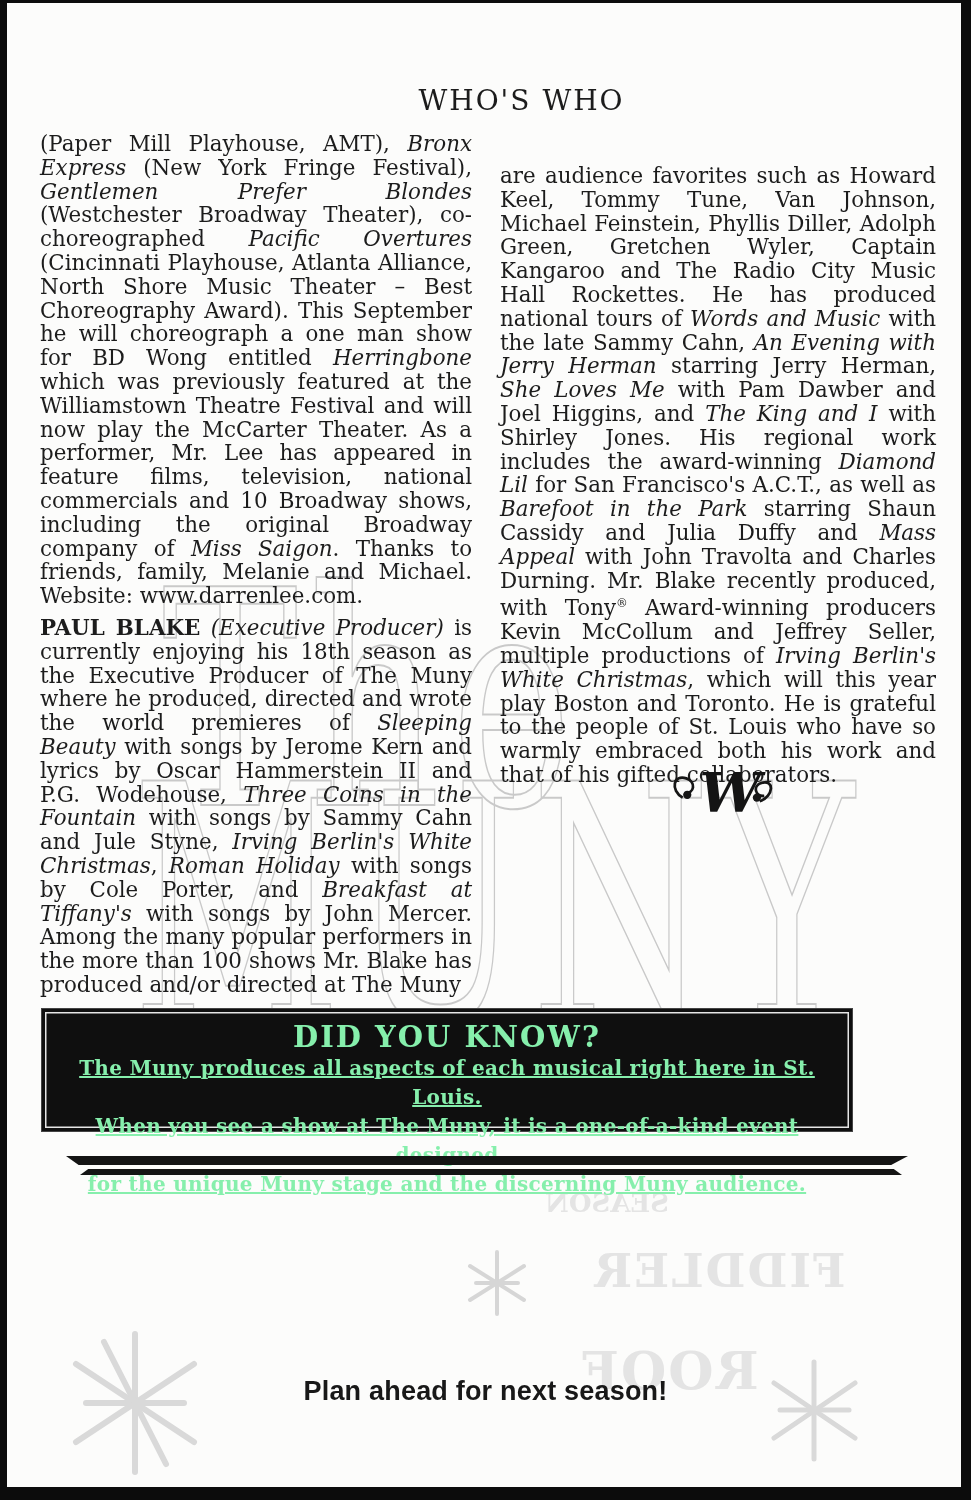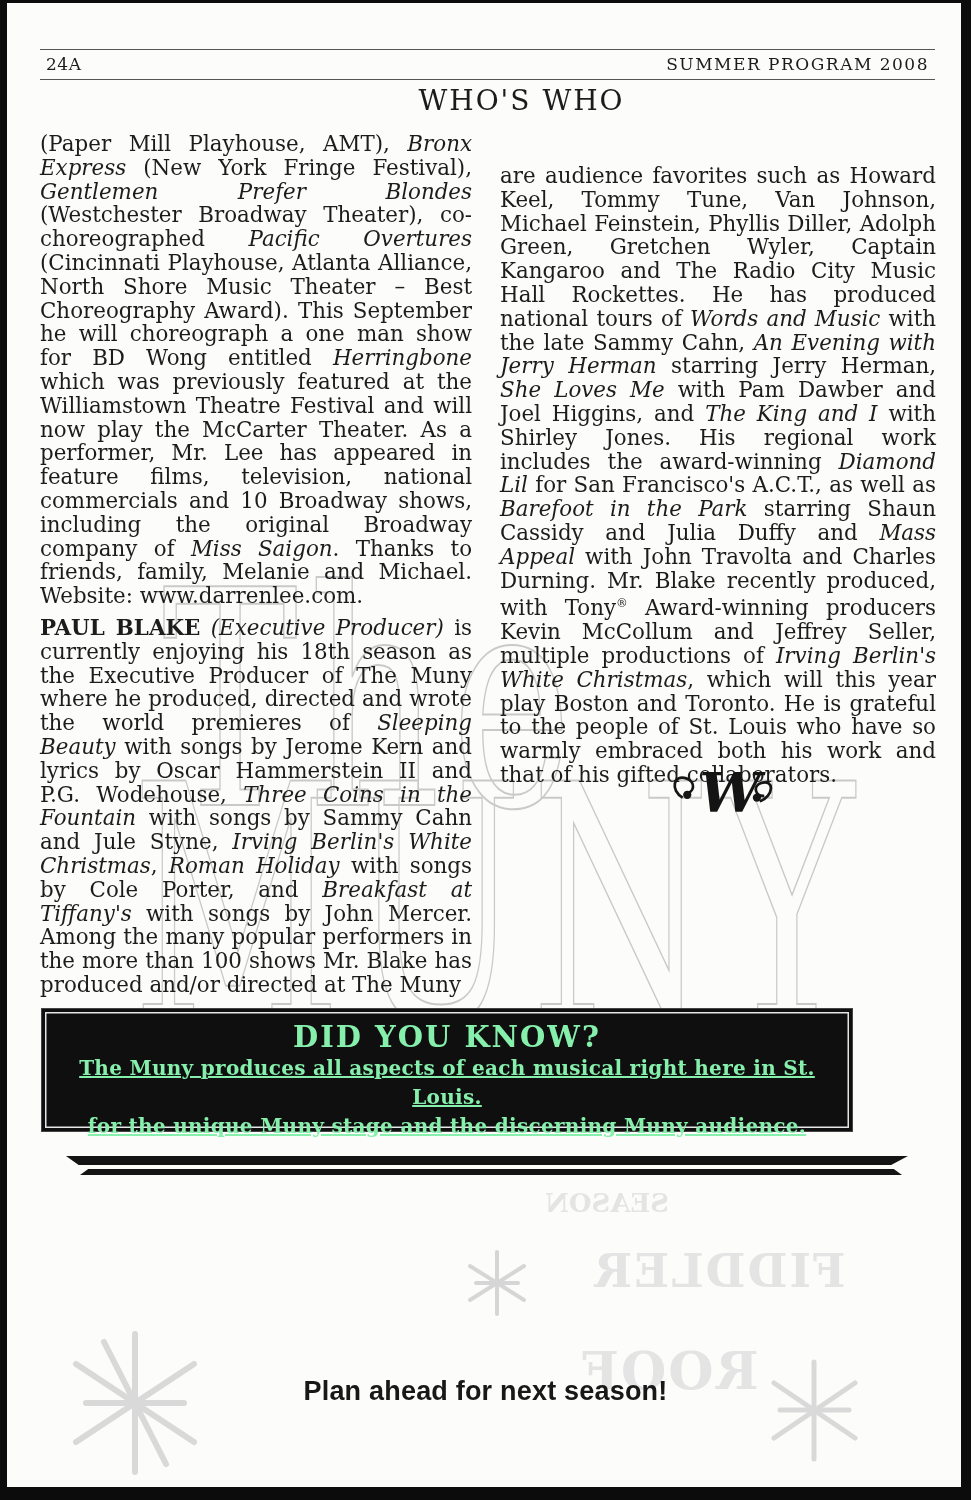--- a/index.html
+++ b/index.html
@@ -72,24 +72,20 @@
 <div class="page">
 
   <div class="edge left"></div>
   <div class="edge right"></div>
   <div class="edge top"></div>
   <div class="edge bottom"></div>
 
   <div class="wm the">The</div>
   <div class="wm muny">MUNY</div>
 
-  <div class="hdr">
-    <span class="pg">24A</span>
-    <span class="iss">SUMMER PROGRAM 2008</span>
-  </div>
 
   <div class="section-title">WHO'S WHO</div>
 
   <div class="col left">
     <p><span>(Paper Mill Playhouse, AMT), </span><span style="font-style: italic;">Bronx Express</span><span> (New York Fringe Festival), </span><span style="font-style: italic;">Gentlemen Prefer Blondes</span><span> (Westchester Broadway Theater), co-choreographed </span><span style="font-style: italic;">Pacific Overtures</span><span> (Cincinnati Playhouse, Atlanta Alliance, North Shore Music Theater – Best Choreography Award). This September he will choreograph a one man show for BD Wong entitled </span><span style="font-style: italic;">Herringbone</span><span> which was previously featured at the Williamstown Theatre Festival and will now play the McCarter Theater. As a performer, Mr. Lee has appeared in feature films, television, national commercials and 10 Broadway shows, including the original Broadway company of </span><span style="font-style: italic;">Miss Saigon</span><span>. Thanks to friends, family, Melanie and Michael. Website: www.darrenlee.com.</span></p>
     <p><span style="font-weight: bold;">PAUL BLAKE</span><span> </span><span style="font-style: italic;">(Executive Producer)</span><span> is currently enjoying his 18th season as the Executive Producer of The Muny where he produced, directed and wrote the world premieres of </span><span style="font-style: italic;">Sleeping Beauty</span><span> with songs by Jerome Kern and lyrics by Oscar Hammerstein II and P.G. Wodehouse, </span><span style="font-style: italic;">Three Coins in the Fountain</span><span> with songs by Sammy Cahn and Jule Styne, </span><span style="font-style: italic;">Irving Berlin's White Christmas</span><span>, </span><span style="font-style: italic;">Roman Holiday</span><span> with songs by Cole Porter, and </span><span style="font-style: italic;">Breakfast at Tiffany's</span><span> with songs by John Mercer. Among the many popular performers in the more than 100 shows Mr. Blake has produced and/or directed at The Muny</span></p>
   </div>
   <div class="col right">
     <p><span>are audience favorites such as Howard Keel, Tommy Tune, Van Johnson, Michael Feinstein, Phyllis Diller, Adolph Green, Gretchen Wyler, Captain Kangaroo and The Radio City Music Hall Rockettes. He has produced national tours of </span><span style="font-style: italic;">Words and Music</span><span> with the late Sammy Cahn, </span><span style="font-style: italic;">An Evening with Jerry Herman</span><span> starring Jerry Herman, </span><span style="font-style: italic;">She Loves Me</span><span> with Pam Dawber and Joel Higgins, and </span><span style="font-style: italic;">The King and I</span><span> with Shirley Jones. His regional work includes the award-winning </span><span style="font-style: italic;">Diamond Lil</span><span> for San Francisco's A.C.T., as well as </span><span style="font-style: italic;">Barefoot in the Park</span><span> starring Shaun Cassidy and Julia Duffy and </span><span style="font-style: italic;">Mass Appeal</span><span> with John Travolta and Charles Durning. Mr. Blake recently produced, with Tony</span><span style="vertical-align: super; font-size: 55%;">®</span><span> Award-winning producers Kevin McCollum and Jeffrey Seller, multiple productions of </span><span style="font-style: italic;">Irving Berlin's White Christmas</span><span>, which will this year play Boston and Toronto. He is grateful to the people of St. Louis who have so warmly embraced both his work and that of his gifted collaborators.</span></p>
   </div>
@@ -100,20 +96,21 @@
       <circle cx="21" cy="37" r="4.5" fill="#161616"></circle>
       <path d="M100 44 C 116 38, 116 20, 102 24 C 92 27, 95 39, 105 38" stroke="#161616" stroke-width="3" fill="none"></path>
       <circle cx="97" cy="40" r="4.5" fill="#161616"></circle>
       <text x="34" y="56" font-size="60" font-style="italic" font-weight="bold" font-family="DejaVu Serif, serif" fill="#141414">W</text>
     </svg>
   </div>
 
   <div class="banner">
     <div class="ttl">DID YOU KNOW?</div>
     <div class="bl">The Muny produces all aspects of each musical right here in St. Louis.</div>
+    <div class="bl">When you see a show at The Muny, it is a one-of-a-kind event designed</div>
     <div class="bl">for the unique Muny stage and the discerning Muny audience.</div>
   </div>
 
   <div class="rule r1"></div>
   <div class="rule r2"></div>
 
   <div class="ghost g1">SEASON</div>
   <div class="ghost g2">FIDDLER</div>
   <div class="ghost g3">ROOF</div>
 

